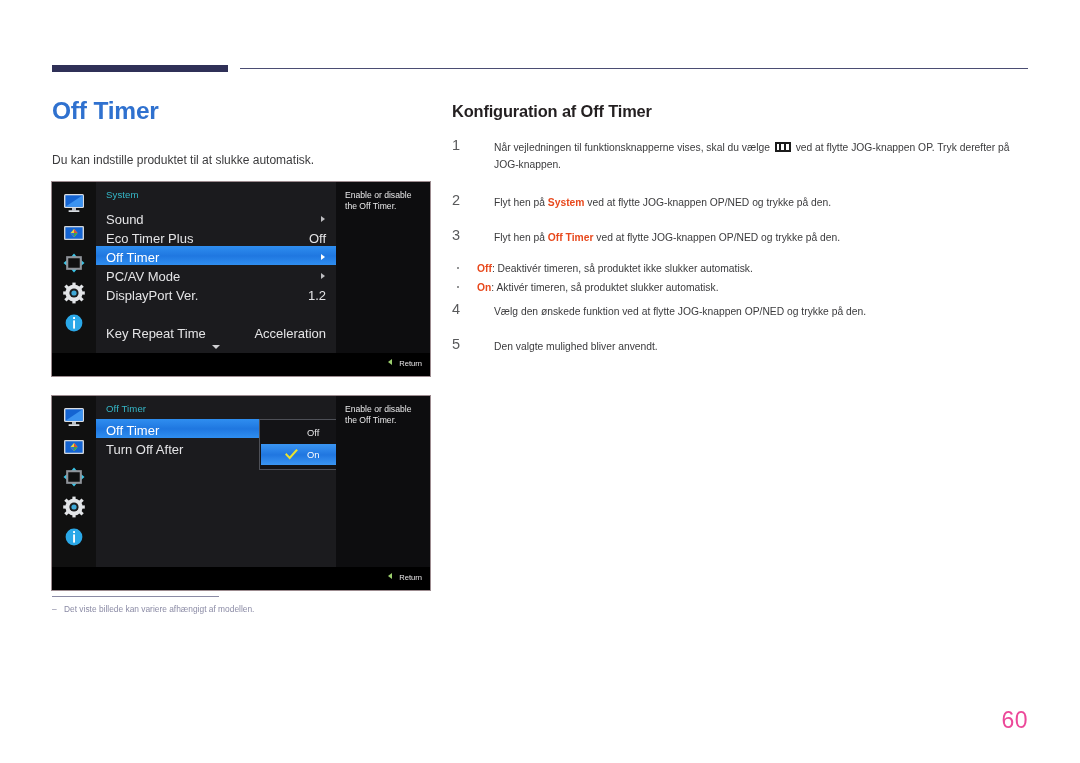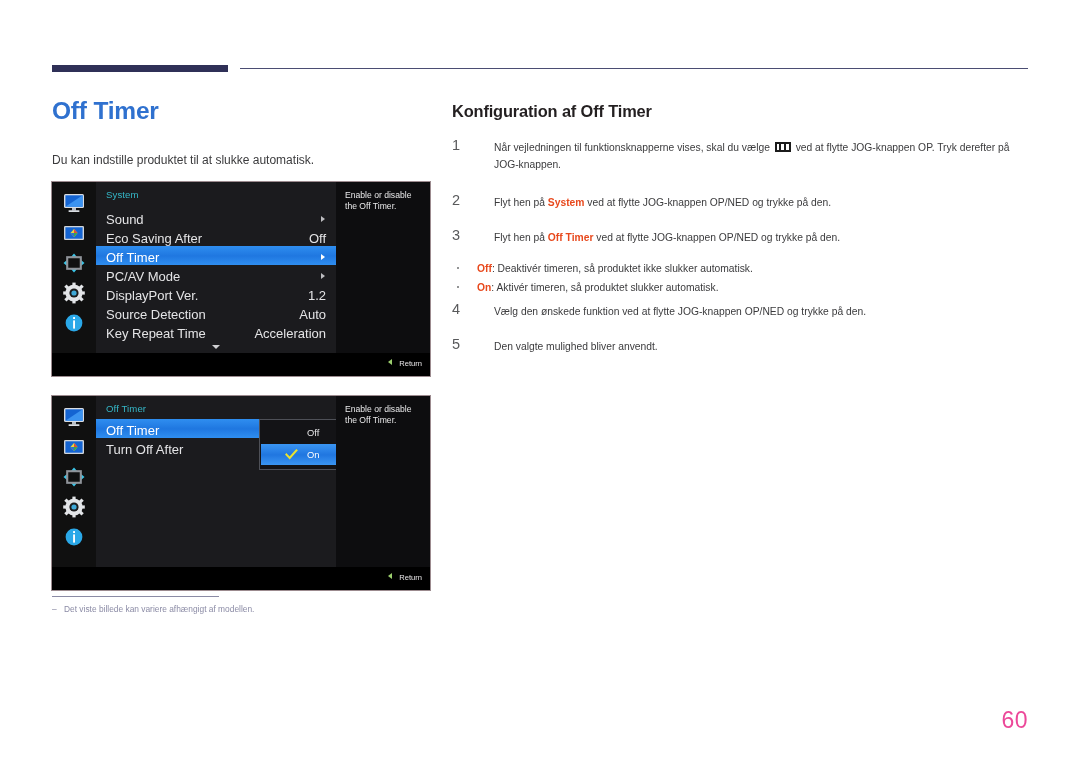--- a/index.html
+++ b/index.html
@@ -243,38 +243,34 @@
       </div>
 
       <div class="osd-panel">
         <div class="osd-heading">System</div>
 
         <div class="osd-row" style="top:26px">
           <span class="lbl">Sound</span>
           <span class="arr"></span>
         </div>
         <div class="osd-row" style="top:45px">
-          <span class="lbl">Eco Saving After</span>
+          <span class="lbl">Eco Timer Plus</span>
           <span class="val">Off</span>
         </div>
         <div class="osd-row sel" style="top:64px">
           <span class="lbl">Off Timer</span>
           <span class="arr"></span>
         </div>
         <div class="osd-row" style="top:83px">
           <span class="lbl">PC/AV Mode</span>
           <span class="arr"></span>
         </div>
         <div class="osd-row" style="top:102px">
           <span class="lbl">DisplayPort Ver.</span>
           <span class="val">1.2</span>
-        </div>
-        <div class="osd-row" style="top:121px">
-          <span class="lbl">Source Detection</span>
-          <span class="val">Auto</span>
         </div>
         <div class="osd-row" style="top:140px">
           <span class="lbl">Key Repeat Time</span>
           <span class="val">Acceleration</span>
         </div>
 
         <div class="osd-scrolldown"></div>
       </div>
 
       <div class="osd-info">

